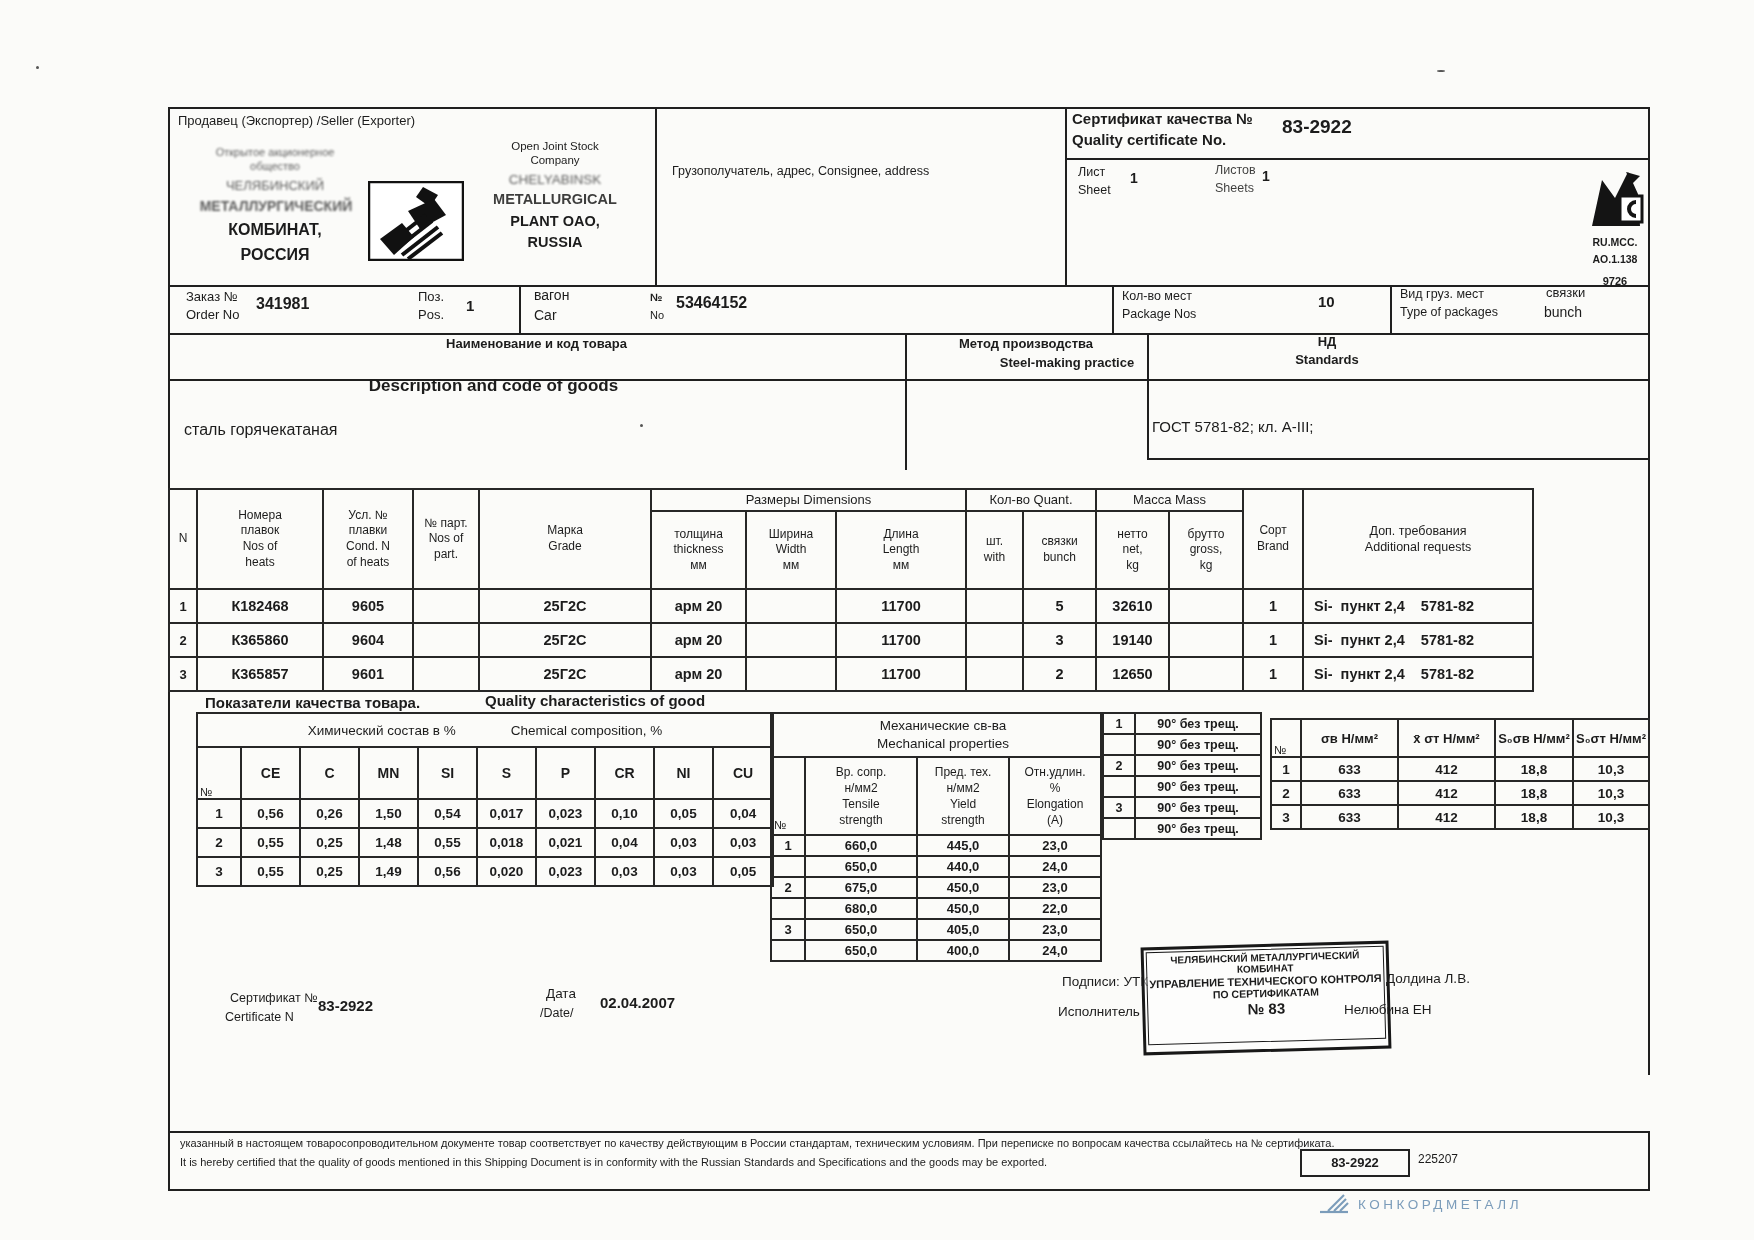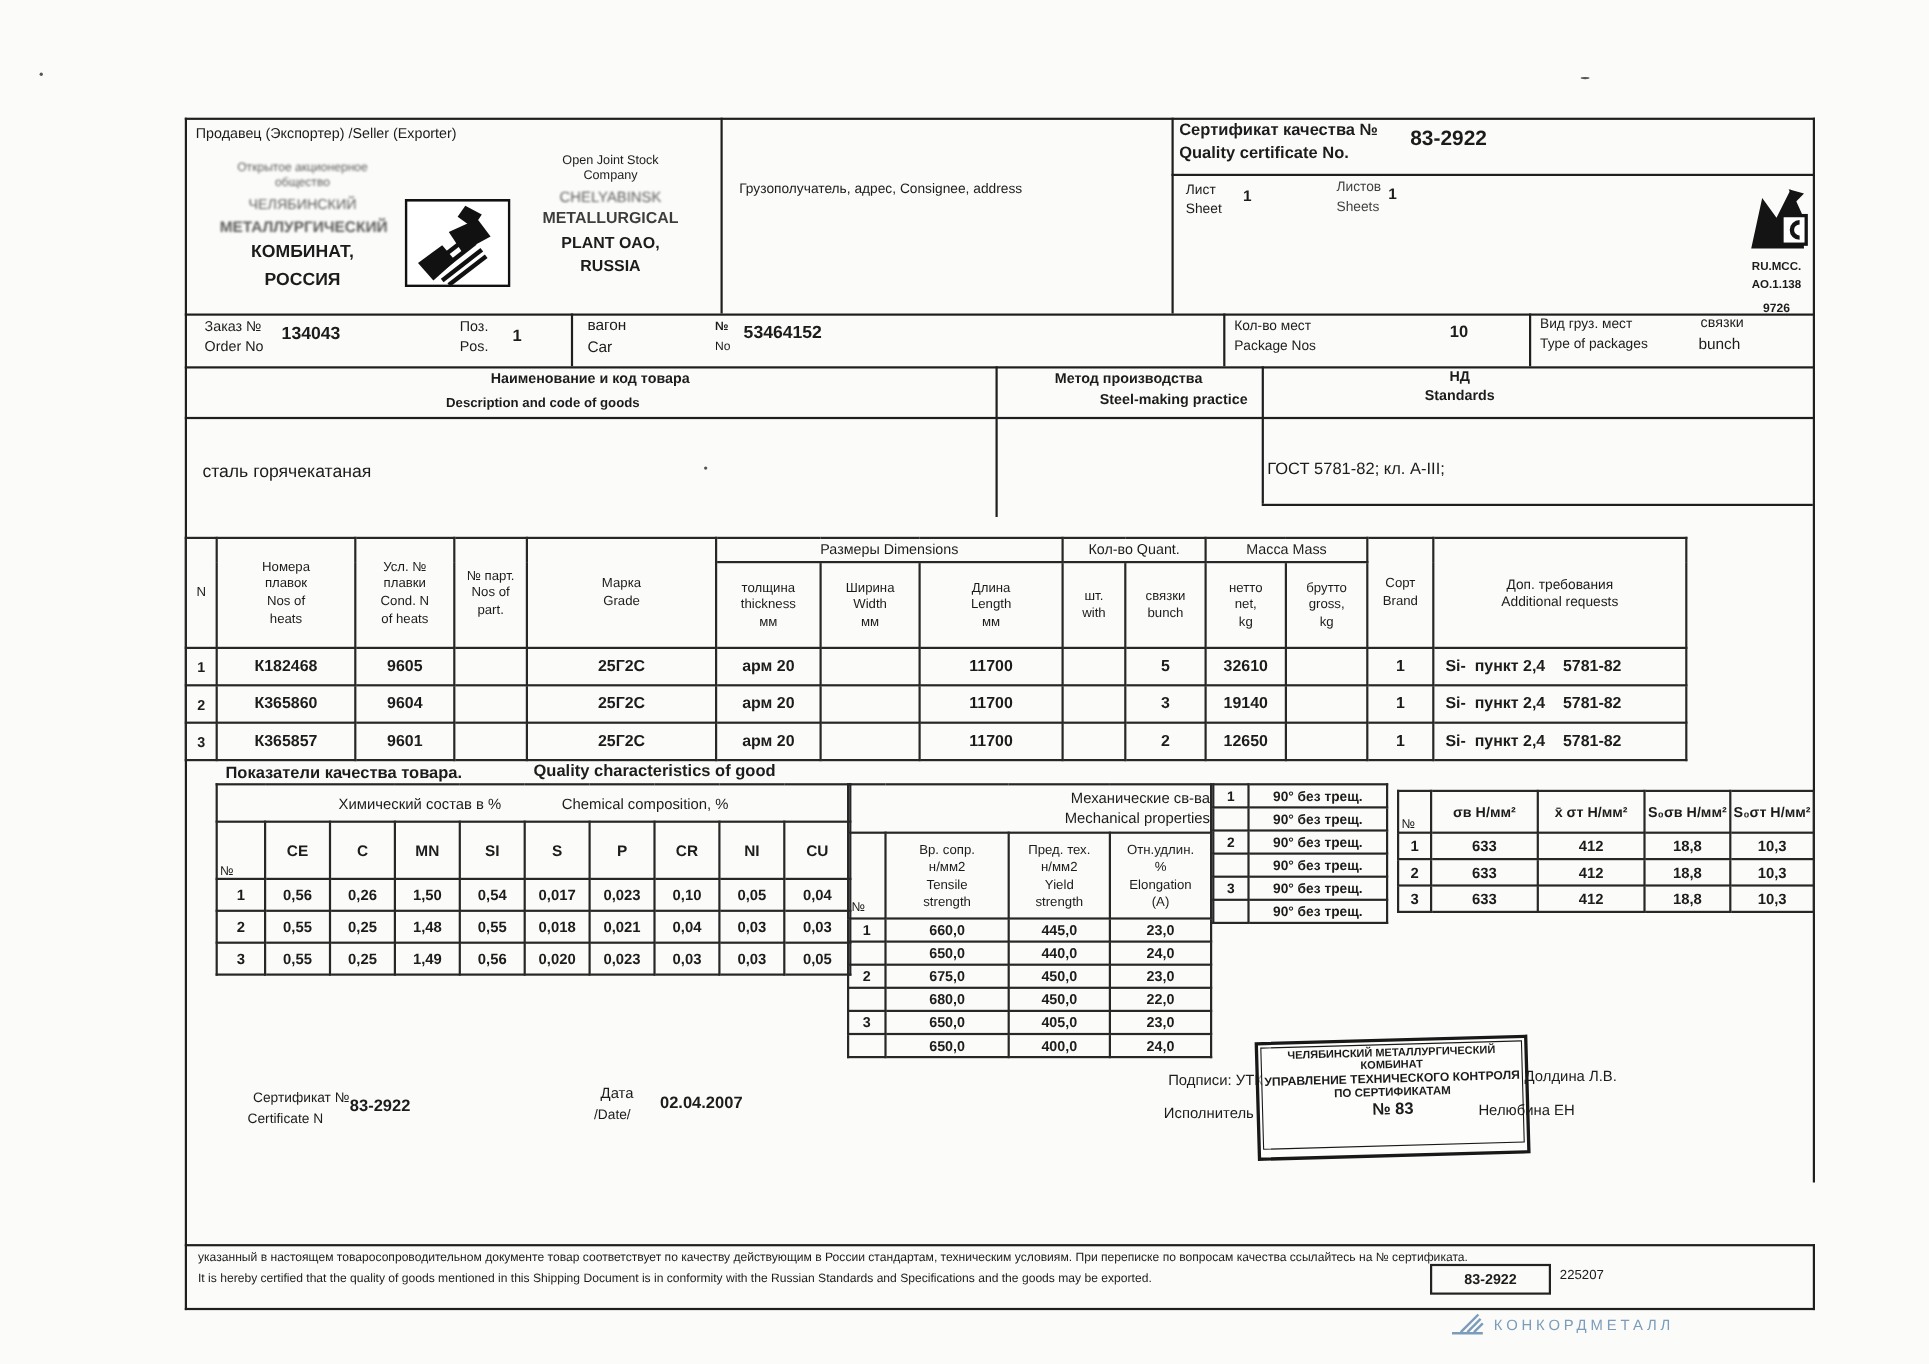--- a/index.html
+++ b/index.html
@@ -104,39 +104,39 @@
   <polygon points="38,4 52,8 44,16" fill="#141414"></polygon>
   <rect x="32" y="28" width="22" height="26" fill="#fff" stroke="#141414" stroke-width="3"></rect>
   <path d="M48,34 a7,7 0 1 0 0,14" fill="none" stroke="#141414" stroke-width="4"></path>
 </svg>
 <div class="t c b" style="left:1582px;top:236px;width:66px;font-size:10.5px">RU.MCC.</div>
 <div class="t c b" style="left:1582px;top:253px;width:66px;font-size:10.5px">AO.1.138</div>
 <div class="t c b" style="left:1582px;top:275px;width:66px;font-size:11px">9726</div>
 
 <div class="t" style="left:186px;top:290px;font-size:13px">Заказ №</div>
 <div class="t" style="left:186px;top:308px;font-size:13px">Order No</div>
-<div class="t b" style="left:256px;top:295px;font-size:16px">134043</div>
+<div class="t b" style="left:256px;top:295px;font-size:16px">341981</div>
 <div class="t" style="left:418px;top:290px;font-size:13px">Поз.</div>
 <div class="t" style="left:418px;top:308px;font-size:13px">Pos.</div>
 <div class="t b" style="left:466px;top:297px;font-size:15px">1</div>
 <div class="t" style="left:534px;top:287px;font-size:14px">вагон</div>
 <div class="t" style="left:534px;top:307px;font-size:14px">Car</div>
 <div class="t b" style="left:650px;top:291px;font-size:11px">№</div>
 <div class="t" style="left:650px;top:309px;font-size:11px">No</div>
 <div class="t b" style="left:676px;top:294px;font-size:16px">53464152</div>
 <div class="t" style="left:1122px;top:289px;font-size:12.5px">Кол-во мест</div>
 <div class="t" style="left:1122px;top:307px;font-size:12.5px">Package Nos</div>
 <div class="t b" style="left:1318px;top:293px;font-size:15px">10</div>
 <div class="t" style="left:1400px;top:287px;font-size:12.5px">Вид груз. мест</div>
 <div class="t" style="left:1400px;top:305px;font-size:12.5px">Type of packages</div>
 <div class="t" style="left:1546px;top:286px;font-size:13px">связки</div>
 <div class="t" style="left:1544px;top:304px;font-size:14px">bunch</div>
 
 <div class="t c b" style="left:168px;top:337px;width:737px;font-size:13px">Наименование и код товара</div>
-<div class="t c b" style="left:168px;top:360px;width:651px;font-size:12px">Description and code of goods</div>
+<div class="t c b" style="left:168px;top:376px;width:651px;font-size:17px">Description and code of goods</div>
 <div class="t c b" style="left:905px;top:337px;width:242px;font-size:13px">Метод производства</div>
 <div class="t c b" style="left:946px;top:356px;width:242px;font-size:13px">Steel-making practice</div>
 <div class="t c b" style="left:1147px;top:335px;width:360px;font-size:13px">НД</div>
 <div class="t c b" style="left:1147px;top:353px;width:360px;font-size:13px">Standards</div>
 <div class="t" style="left:184px;top:421px;font-size:16px">сталь горячекатаная</div>
 <div class="t" style="left:1152px;top:418px;font-size:15px">ГОСТ 5781-82;  кл. А-III;</div>
 
 <table id="mt" style="left:168px;top:488px;width:1364px">
   <colgroup>
     <col style="width:28px">
@@ -328,21 +328,21 @@
 
 <table id="mech" style="left:770px;top:712px;width:330px">
   <colgroup>
       <col style="width:34px">
       <col style="width:112px">
       <col style="width:92px">
       <col style="width:92px">
     </colgroup>
   <tbody>
       <tr style="height:44px">
-    <th colspan="4" style="text-align:right;padding-left:14px">
+    <th colspan="4" style="text-align:center;padding-left:14px">
       <div style="font-size:13.5px">Механические  св-ва</div>
       <div style="font-size:13.5px">Mechanical properties</div>
     </th>
   </tr>
   <tr style="height:78px">
     <th class="numcol">№</th>
     <th class="pre">Вр. сопр.
 н/мм2
 Tensile
 strength</th>

